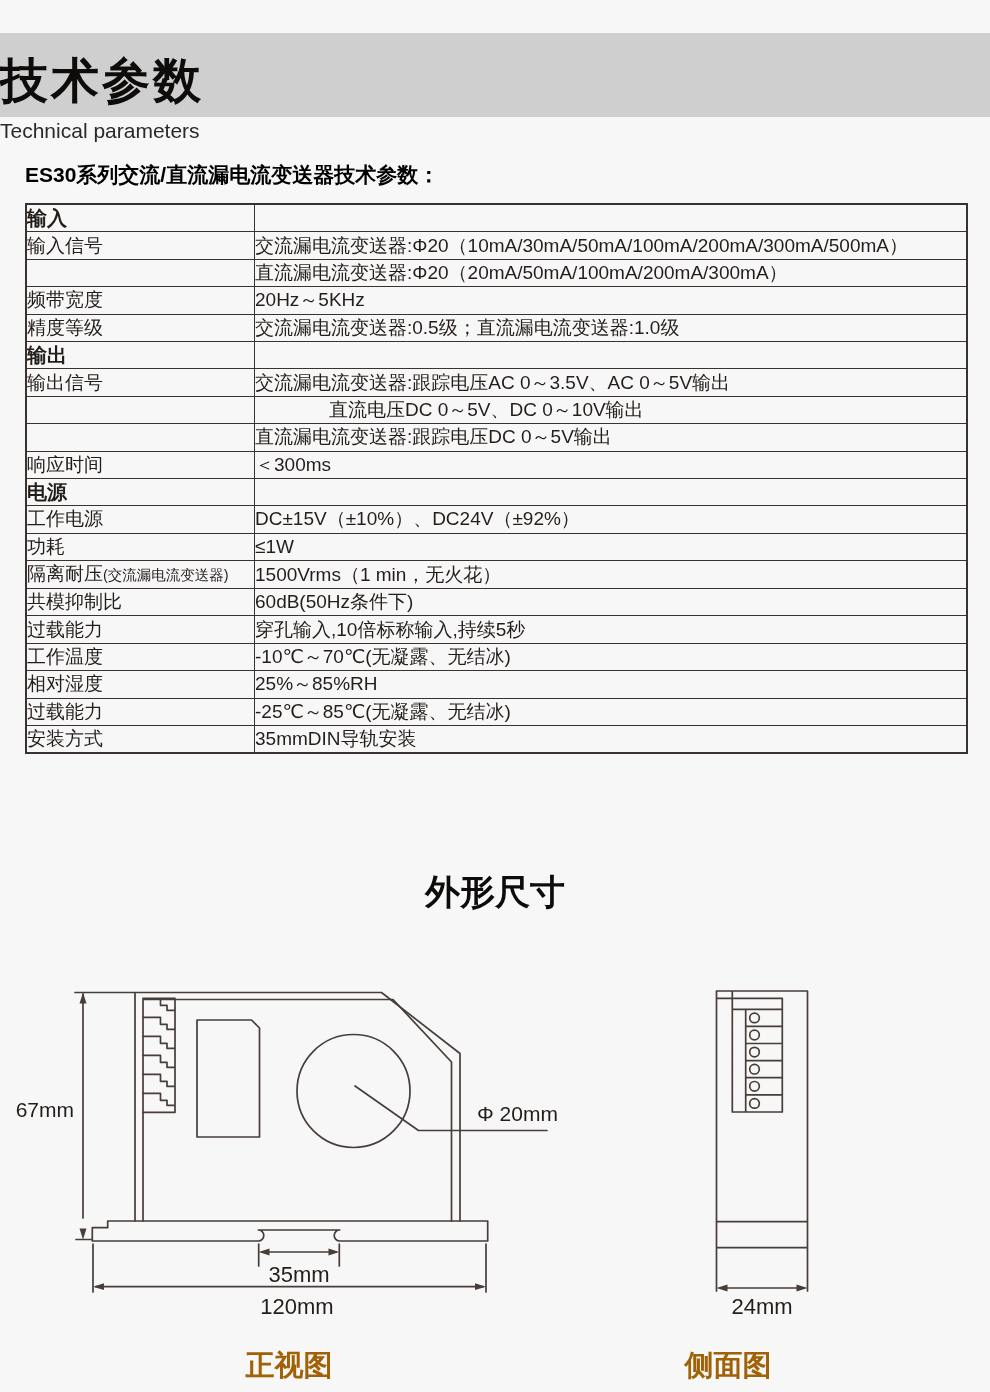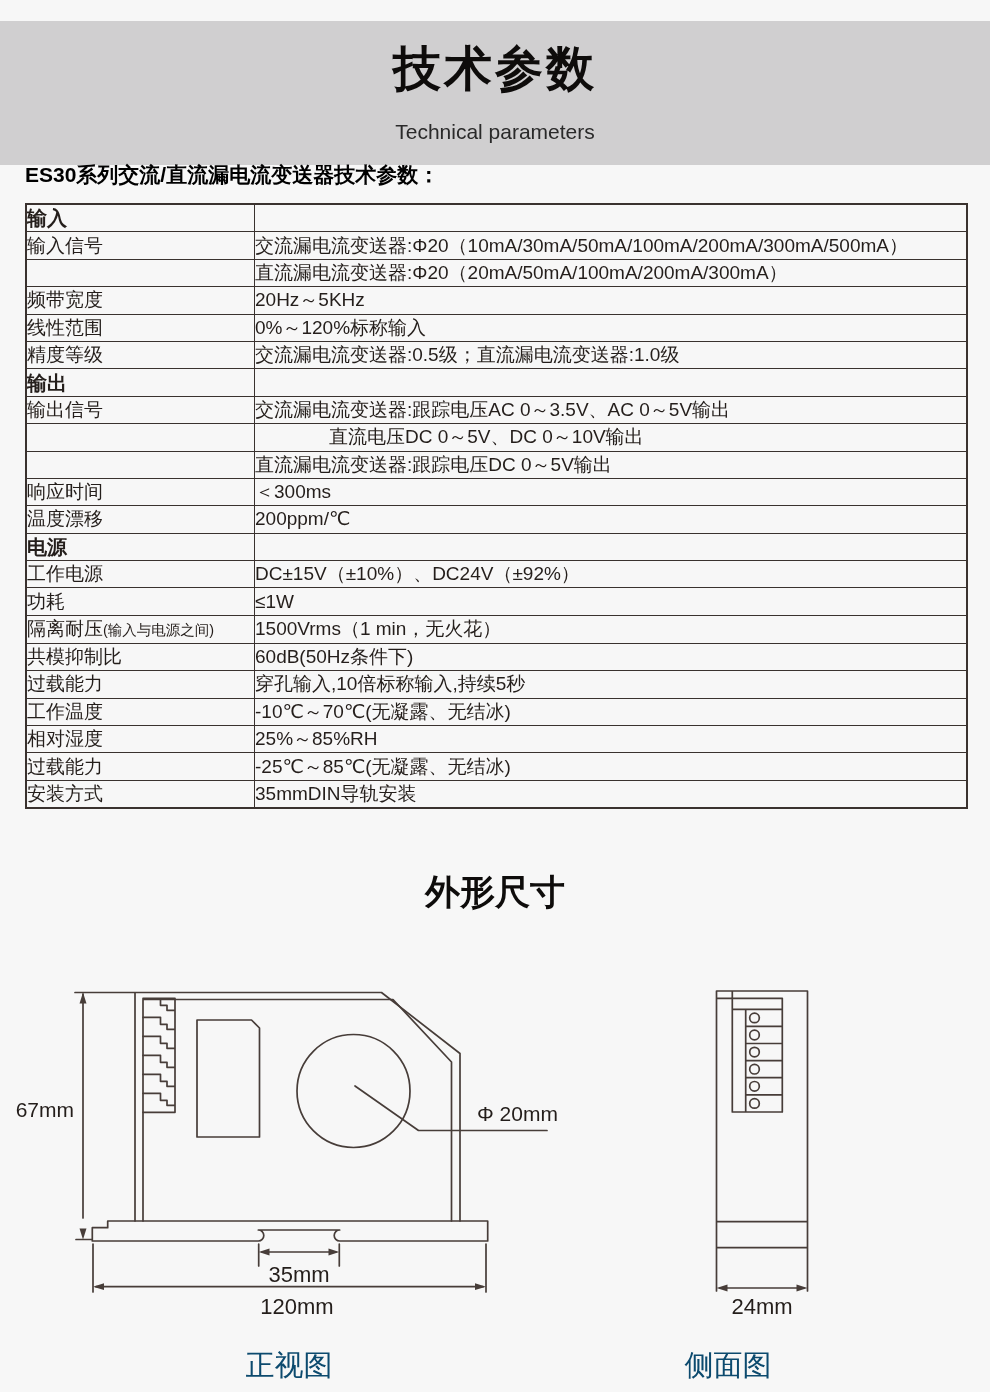--- a/index.html
+++ b/index.html
@@ -1,34 +1,34 @@
 <!DOCTYPE html>
 <html><head>
 <meta charset="utf-8">
 <style>
   html,body{margin:0;padding:0;}
   body{width:990px;height:1392px;position:relative;background:#f7f7f7;
        font-family:"Liberation Sans","DejaVu Sans",sans-serif;color:#241e1b;overflow:hidden;}
-  .band{position:absolute;top:21px;left:0;width:990px;height:144px;background:#d0cfd0;text-align:center;}
+  .band{position:absolute;top:33px;left:0;width:990px;height:84px;background:#d0cfd0;}
   .band .title{padding-top:22px;line-height:52px;font-size:48px;font-weight:bold;letter-spacing:3px;color:#0e0c0b;}
-  .band .subtitle{margin-top:26px;line-height:22px;font-size:21px;color:#2a2a2a;}
+  .band .subtitle{margin-top:13px;line-height:22px;font-size:21px;color:#2a2a2a;}
   .intro{position:absolute;top:161px;left:25px;font-size:21px;font-weight:600;color:#000000;}
   table.spec{position:absolute;top:203px;left:25px;width:943px;border-collapse:collapse;table-layout:fixed;
              border:2.6px solid #3a322f;}
   table.spec td{border:1.4px solid #3a322f;height:26.4px;padding:0;font-size:19px;line-height:26px;
                 white-space:nowrap;overflow:hidden;}
   td.lbl{width:227px;padding-left:10px;}
   td.val{padding-left:23px;}
   td.val.ind{padding-left:74px;}
   tr.sec td{font-weight:bold;font-size:20px;}
   .note{font-size:14.5px;}
   .dims-title{position:absolute;top:872px;left:0;width:990px;text-align:center;
               font-size:35px;font-weight:bold;color:#0e0c0b;line-height:40px;}
   .drawing{position:absolute;top:975px;left:0;}
-  .view-label{position:absolute;top:1348px;width:200px;text-align:center;font-size:29px;color:#0c4a6e;line-height:34px;}
+  .view-label{position:absolute;top:1348px;width:200px;text-align:center;font-size:29px;color:#a16207;line-height:34px;font-weight:bold;}
   #front-label{left:189px;}
   #side-label{left:628px;}
 </style>
 </head>
 <body>
 
 <div class="band">
   <div class="title">技术参数</div>
   <div class="subtitle">Technical parameters</div>
 </div>
@@ -47,24 +47,20 @@
       </tr>
     <tr>
         <td class="lbl"><span></span></td>
         <td class="val"><span>直流漏电流变送器:Φ20（20mA/50mA/100mA/200mA/300mA）</span></td>
       </tr>
     <tr>
         <td class="lbl"><span>频带宽度</span></td>
         <td class="val"><span>20Hz～5KHz</span></td>
       </tr>
     <tr>
-        <td class="lbl"><span>线性范围</span></td>
-        <td class="val"><span>0%～120%标称输入</span></td>
-      </tr>
-    <tr>
         <td class="lbl"><span>精度等级</span></td>
         <td class="val"><span>交流漏电流变送器:0.5级；直流漏电流变送器:1.0级</span></td>
       </tr>
     <tr class="sec">
         <td class="lbl"><span>输出</span></td>
         <td class="val"><span></span></td>
       </tr>
     <tr>
         <td class="lbl"><span>输出信号</span></td>
         <td class="val"><span>交流漏电流变送器:跟踪电压AC 0～3.5V、AC 0～5V输出</span></td>
@@ -74,38 +70,34 @@
         <td class="val ind"><span>直流电压DC 0～5V、DC 0～10V输出</span></td>
       </tr>
     <tr>
         <td class="lbl"><span></span></td>
         <td class="val"><span>直流漏电流变送器:跟踪电压DC 0～5V输出</span></td>
       </tr>
     <tr>
         <td class="lbl"><span>响应时间</span></td>
         <td class="val"><span>＜300ms</span></td>
       </tr>
-    <tr>
-        <td class="lbl"><span>温度漂移</span></td>
-        <td class="val"><span>200ppm/℃</span></td>
-      </tr>
     <tr class="sec">
         <td class="lbl"><span>电源</span></td>
         <td class="val"><span></span></td>
       </tr>
     <tr>
         <td class="lbl"><span>工作电源</span></td>
         <td class="val"><span>DC±15V（±10%）、DC24V（±92%）</span></td>
       </tr>
     <tr>
         <td class="lbl"><span>功耗</span></td>
         <td class="val"><span>≤1W</span></td>
       </tr>
     <tr>
-        <td class="lbl"><span>隔离耐压</span><span class="note">(输入与电源之间)</span></td>
+        <td class="lbl"><span>隔离耐压</span><span class="note">(交流漏电流变送器)</span></td>
         <td class="val"><span>1500Vrms（1 min，无火花）</span></td>
       </tr>
     <tr>
         <td class="lbl"><span>共模抑制比</span></td>
         <td class="val"><span>60dB(50Hz条件下)</span></td>
       </tr>
     <tr>
         <td class="lbl"><span>过载能力</span></td>
         <td class="val"><span>穿孔输入,10倍标称输入,持续5秒</span></td>
       </tr>

